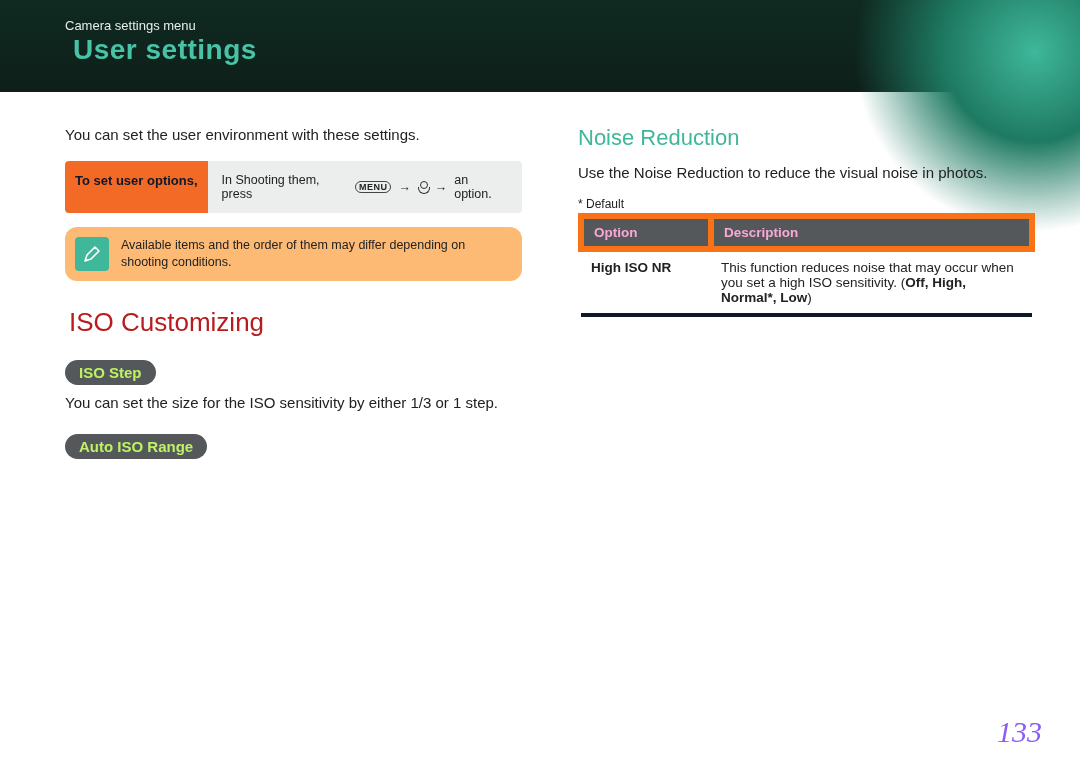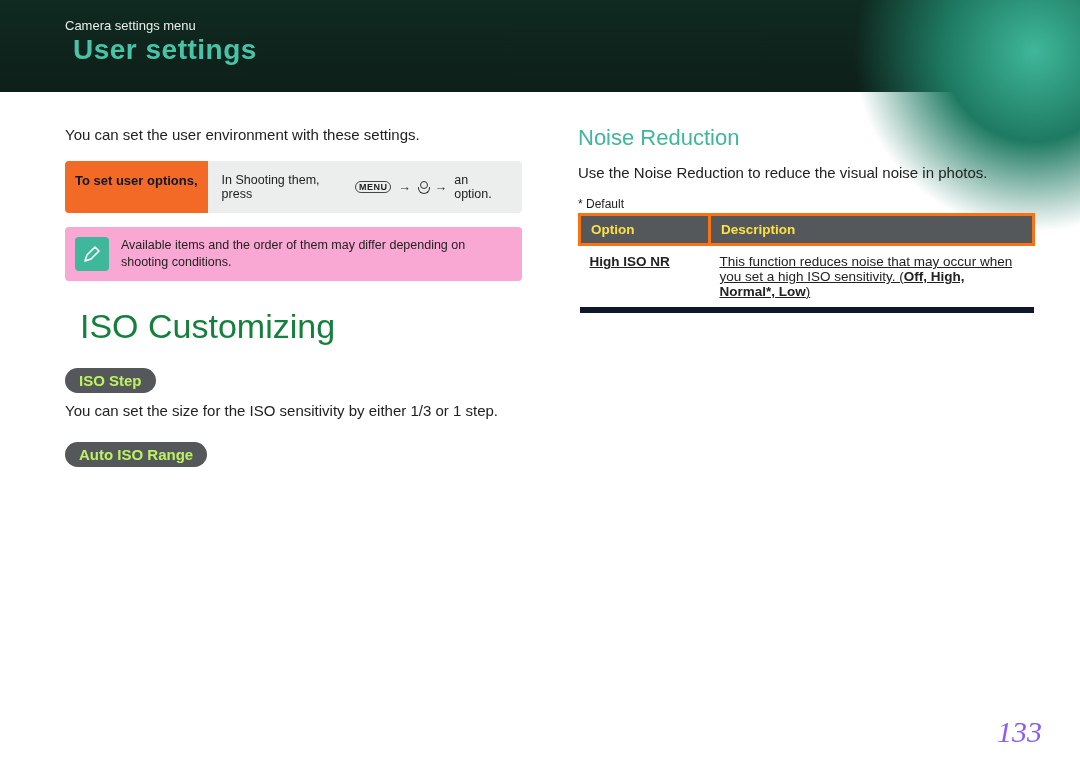--- a/index.html
+++ b/index.html
@@ -31,34 +31,34 @@
   .instr { display:flex; margin:16px 0 14px 0; }
   .instr-tag { background:#f26a25; color:#0f172a; font-size:13px; font-weight:600; padding:12px 10px; border-radius:4px 0 0 4px; white-space:nowrap; }
   .instr-body { flex:1; background:#eceeee; font-size:12.5px; padding:12px 14px; border-radius:0 4px 4px 0; display:flex; align-items:center; gap:4px; }
   .menu-box { display:inline-block; border:1px solid #444; padding:0 3px; font-size:9px; font-weight:700; letter-spacing:0.5px; border-radius:6px; }
   .arrow { margin:0 3px; }
   .person-icon { display:inline-block; width:10px; height:12px; position:relative; }
   .person-icon::before{content:"";position:absolute;left:2px;top:0;width:6px;height:6px;border:1px solid #333;border-radius:50%;}
   .person-icon::after{content:"";position:absolute;left:0;top:6px;width:10px;height:6px;border:1px solid #333;border-top:none;border-radius:0 0 6px 6px;}
 
   
-  .note { display:flex; background:#f9a8d4; border-radius:4px; padding:10px 14px 10px 10px; gap:12px; align-items:flex-start; margin-bottom:26px; }
+  .note { display:flex; background:#fdba74; border-radius:12px; padding:10px 14px 10px 10px; gap:12px; align-items:flex-start; margin-bottom:26px; }
   .note-icon { width:34px; height:34px; background:#3fb79a; border-radius:4px; position:relative; flex-shrink:0; }
   .note-icon svg { position:absolute; left:7px; top:7px; }
   .note-text { font-size:12.5px; line-height:1.35; }
 
-  h2.section { color:#15803d; font-size:34px; font-weight:400; margin:24px 0 16px 15px; }
+  h2.section { color:#b91c1c; font-size:26px; font-weight:400; margin:24px 0 16px 4px; }
   .pill { display:inline-block; background:#55585b; color:#bef264; font-size:15px; font-weight:700; padding:4px 14px; border-radius:14px; margin:6px 0 8px 0; }
 
   
   h2.right-head { color:#3fb79a; font-size:22px; font-weight:400; margin:0 0 12px 0; }
   .default-note { text-align:left; font-size:12px; margin:8px 0 2px 0; }
   table.opts { width:100%; border-collapse:collapse; font-size:13.5px; }
-  table.opts th { background:#55585b; color:#fde047; text-align:left; font-weight:700; padding:6px 10px; border:3px solid #f97316; }
-  table.opts td { padding:8px 10px; border-bottom:6px solid #0f172a; vertical-align:top;text-decoration:underline; }
+  table.opts th { background:#55585b; color:#f9a8d4; text-align:left; font-weight:700; padding:6px 10px; border:6px solid #f97316; }
+  table.opts td { padding:8px 10px; border-bottom:4px solid #0f172a; vertical-align:top; }
   table.opts td.optname { font-weight:700; width:130px; }
 
   .page-num { position:absolute; right:38px; bottom:16px; font-family: Georgia, 'Times New Roman', serif; font-style:italic; font-size:30px; color:#8b5cf6; }
 </style>
 </head>
 <body>
 
 <div class="page">
   <div class="header-band">
     <div class="corner-tab"></div>

